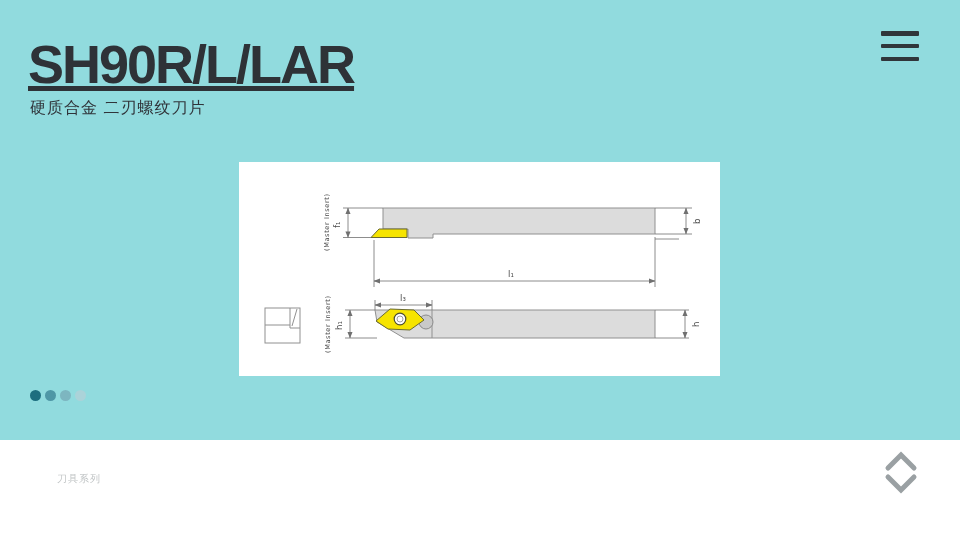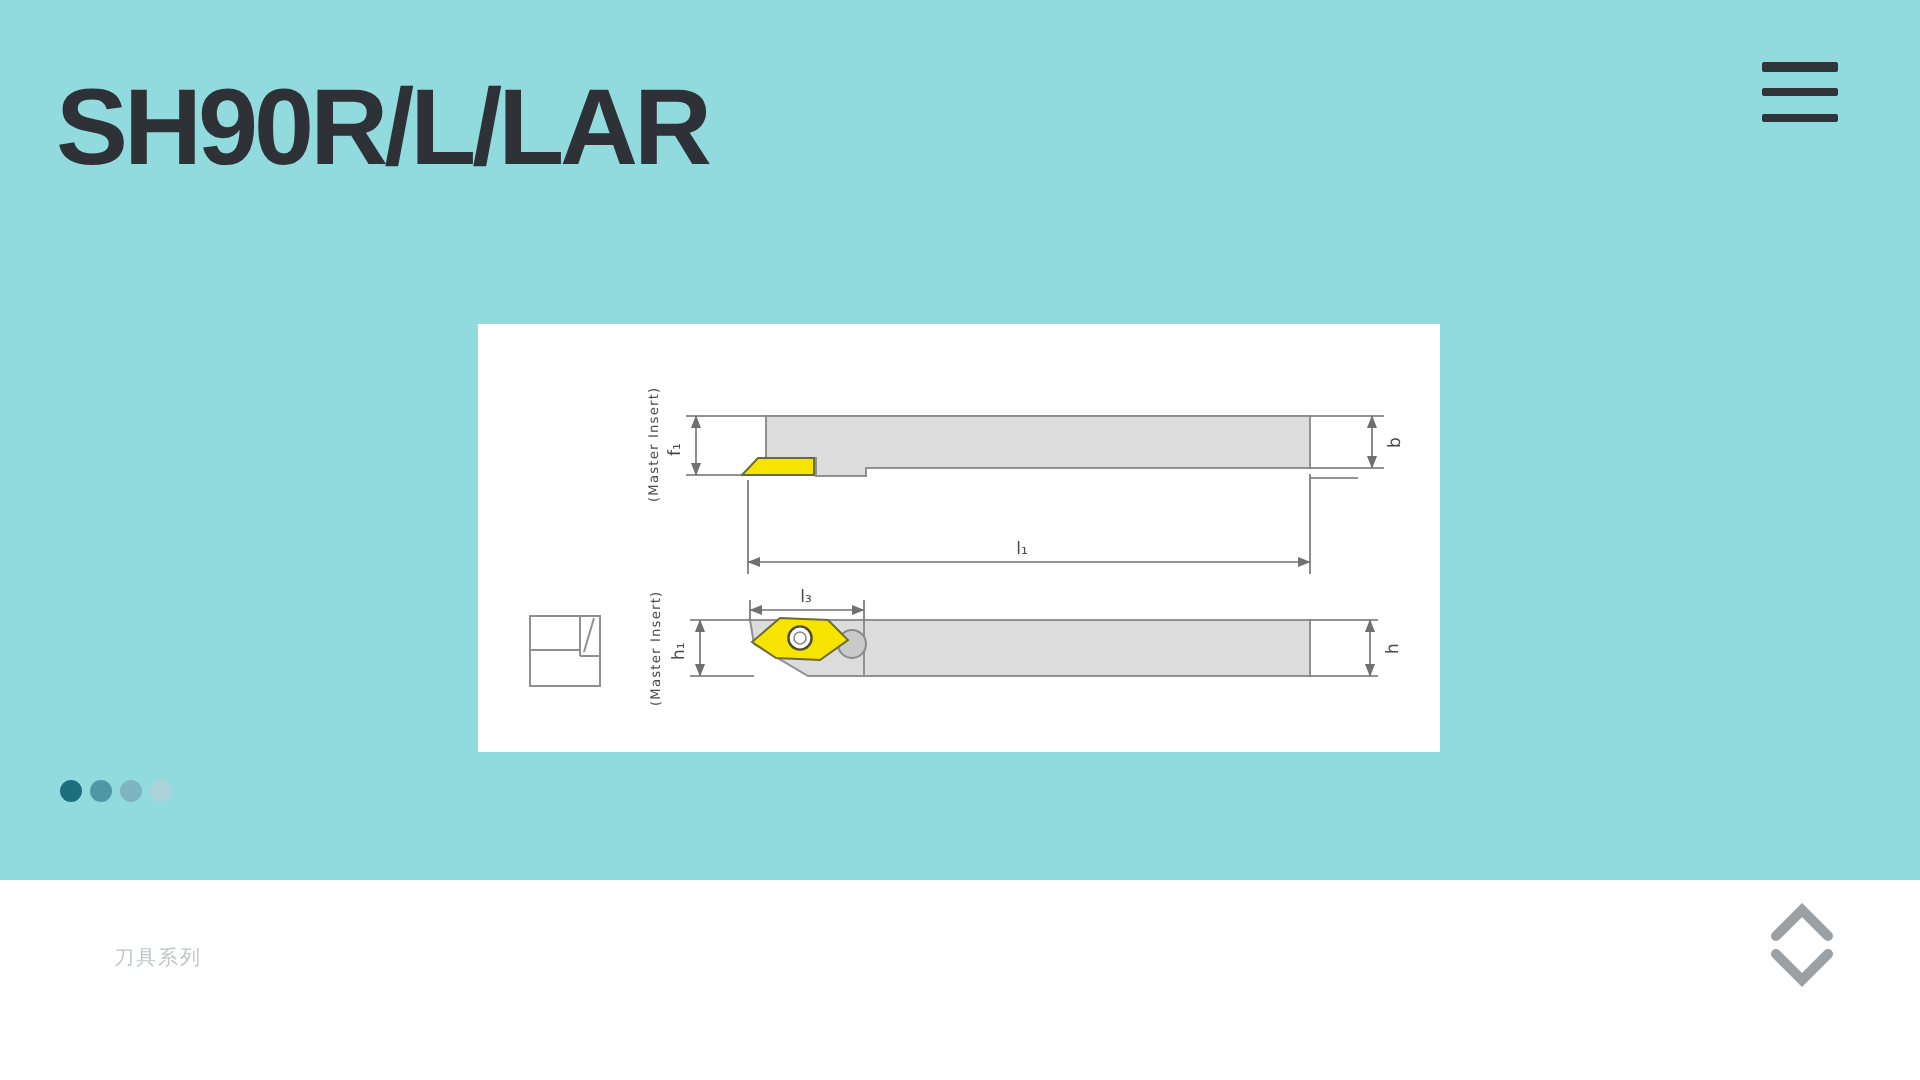--- a/index.html
+++ b/index.html
@@ -7,21 +7,21 @@
     --menu-icon:#30353a; --shank-fill:#dcdcdc; --outline:#909090;
     --dim-line:#707070; --label-text:#4a4a4a; --insert-yellow:#f6e400;
     --insert-outline:#6b6b32; --footer-text:#c0c4c5; --chevron:#9aa0a3;
   }
   *{margin:0;padding:0;box-sizing:border-box;}
   html,body{width:960px;height:540px;overflow:hidden;}
   body{font-family:"Liberation Sans","DejaVu Sans",sans-serif;background:#fff;}
   .stage{position:relative;width:960px;height:540px;background:#fff;}
   .hero{position:absolute;left:0;top:0;width:960px;height:440px;background:var(--bg);}
   .page-title{position:absolute;left:28px;top:36px;font-size:54px;font-weight:700;
-    letter-spacing:-2px;color:var(--heading);line-height:1.05;}
+    letter-spacing:-2px;color:var(--heading);line-height:1.05;text-decoration:underline;}
   .page-subtitle{position:absolute;left:30px;top:98px;font-size:16px;font-weight:400;
     letter-spacing:1px;color:var(--subtitle);}
   .menu-btn{position:absolute;left:881px;top:31px;width:38px;height:30px;cursor:pointer;
     display:flex;flex-direction:column;justify-content:space-between;background:none;border:none;}
   .menu-btn span{display:block;width:38px;height:4.5px;background:var(--menu-icon);border-radius:1px;}
   .diagram-panel{position:absolute;left:239px;top:162px;width:481px;height:214px;background:var(--panel);}
   .diagram-panel svg{display:block;}
   .out{fill:none;stroke:var(--outline);stroke-width:1;}
   .shank{fill:var(--shank-fill);stroke:var(--outline);stroke-width:1;}
   .ins{fill:var(--insert-yellow);stroke:var(--insert-outline);stroke-width:1;}
@@ -37,20 +37,21 @@
   .pager svg{display:block;cursor:pointer;}
 </style>
 </head>
 <body>
 
 <div class="stage">
 
   <div class="hero">
 
     <div class="page-title">SH90R/L/LAR</div>
+    <div class="page-subtitle">硬质合金 二刃螺纹刀片</div>
 
     <button class="menu-btn" aria-label="menu">
       <span></span>
       <span></span>
       <span></span>
     </button>
 
     <div class="diagram-panel">
       <svg width="481" height="214" viewBox="0 0 481 214">
         <defs>

